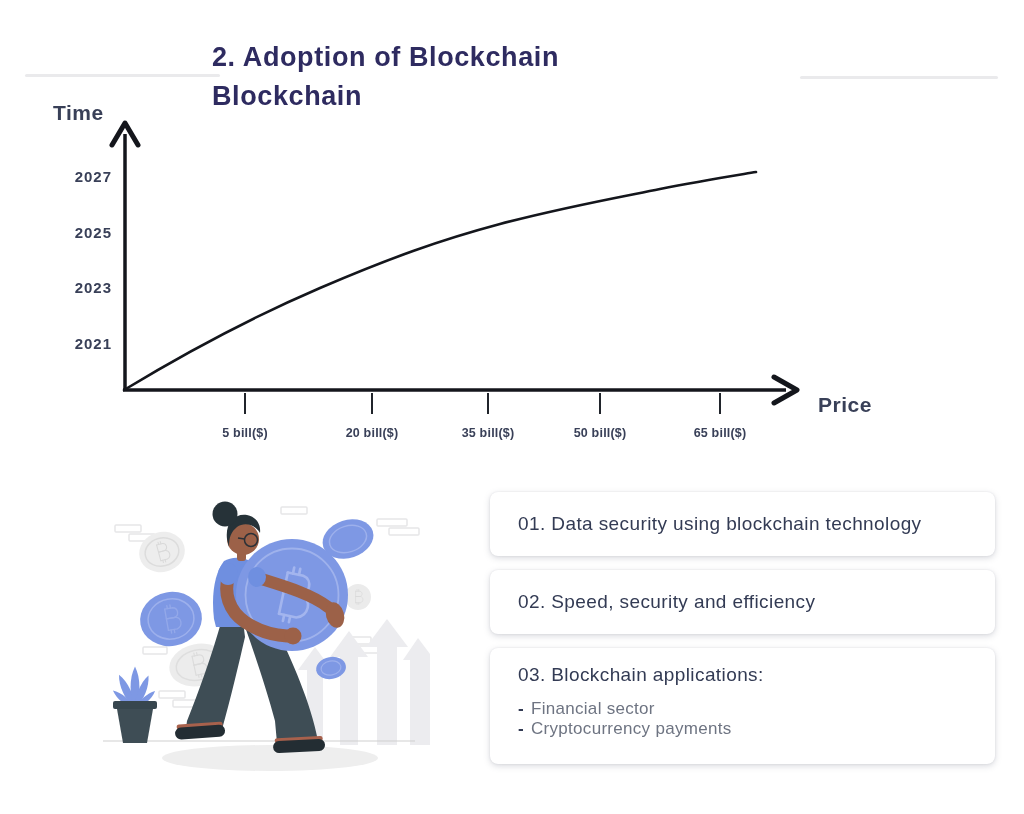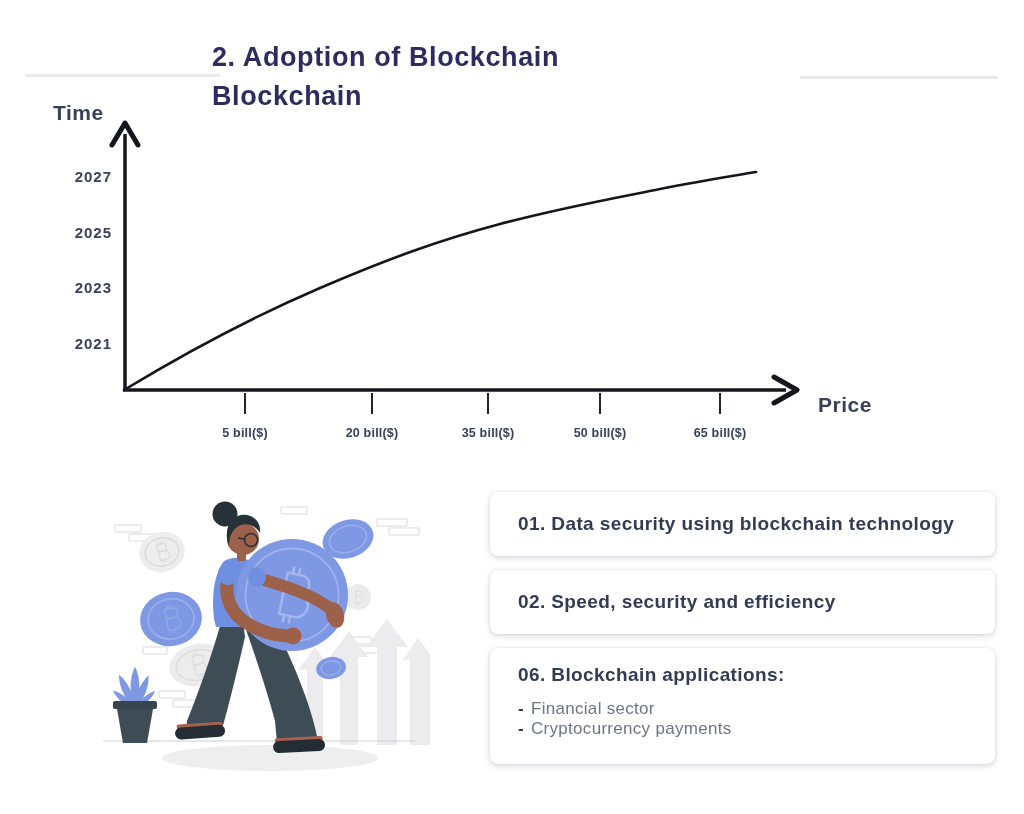--- a/index.html
+++ b/index.html
@@ -23,21 +23,21 @@
   .axis-arrow { stroke:#14161c; stroke-width:5; fill:none; stroke-linecap:round; stroke-linejoin:round; }
   .tick { stroke:#20242b; stroke-width:2; }
   .curve { stroke:#14161c; stroke-width:2.6; fill:none; stroke-linecap:round; }
 
   
   .card { position:absolute; left:490px; width:505px; background:#ffffff; border-radius:8px;
           box-shadow:0 2px 6px rgba(125,130,145,0.30), 0 0 2px rgba(125,130,145,0.18); }
   .card-1 { top:492px; height:64px; display:flex; align-items:center; }
   .card-2 { top:570px; height:64px; display:flex; align-items:center;text-align:center; }
   .card-3 { top:648px; height:116px; padding-top:16px; }
-  .card-title { font-size:19px; font-weight:bold; color:#333b54; padding-left:28px; letter-spacing:0.4px; }
+  .card-title { font-size:19px; font-weight:normal; color:#333b54; padding-left:28px; letter-spacing:0.4px; }
   .card-bullets { list-style:none; margin-top:13px; }
   .card-bullets li { padding-left:28px; font-size:17px; line-height:20px; color:#6e7482; letter-spacing:0.3px; }
   .dash { font-weight:bold; color:#333b54; margin-right:7px; }
 
   
   svg.illu { position:absolute; left:85px; top:495px; width:345px; height:300px; }
 </style>
 </head>
 <body>
 
@@ -206,20 +206,20 @@
     </g>
   </svg>
 
   <div class="card card-1">
     <div class="card-title">01. Data security using blockchain technology</div>
   </div>
   <div class="card card-2">
     <div class="card-title">02. Speed, security and efficiency</div>
   </div>
   <div class="card card-3">
-    <div class="card-title">06. Blockchain applications:</div>
+    <div class="card-title">03. Blockchain applications:</div>
     <ul class="card-bullets">
       <li><span class="dash">-</span><span>Financial sector</span></li>
       <li><span class="dash">-</span><span>Cryptocurrency payments</span></li>
     </ul>
   </div>
 
 </div>
 
 </body></html>

